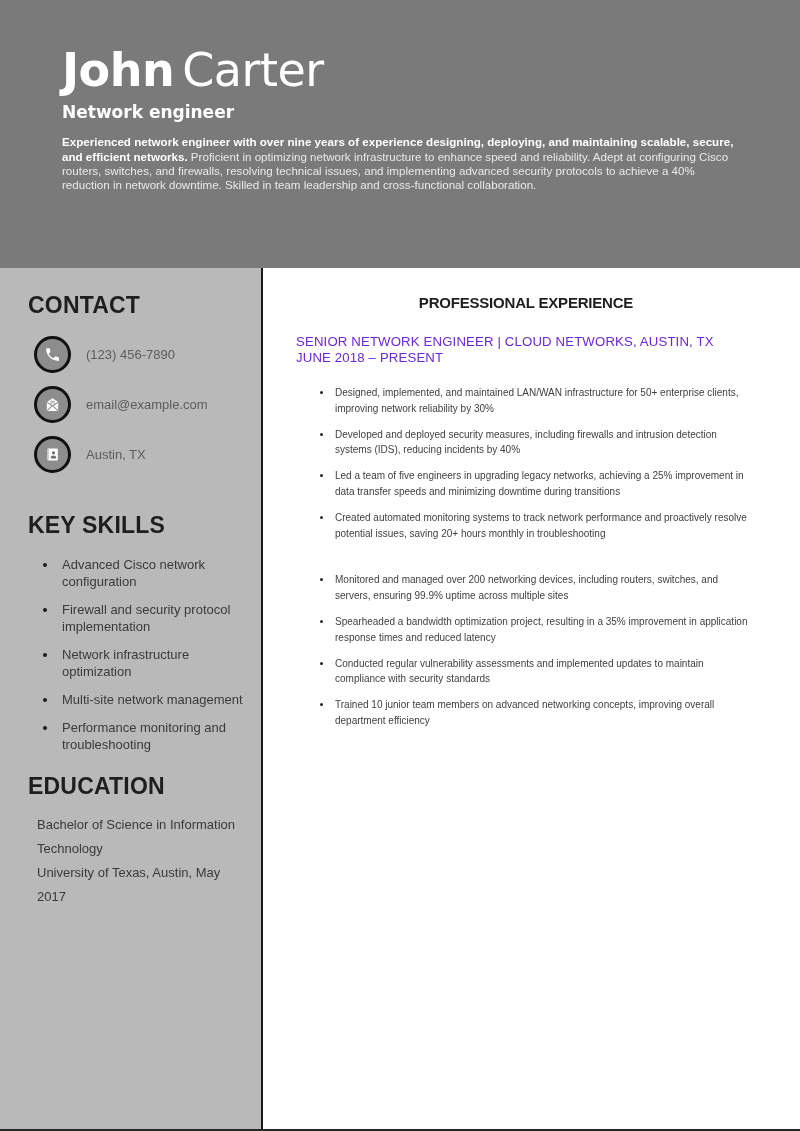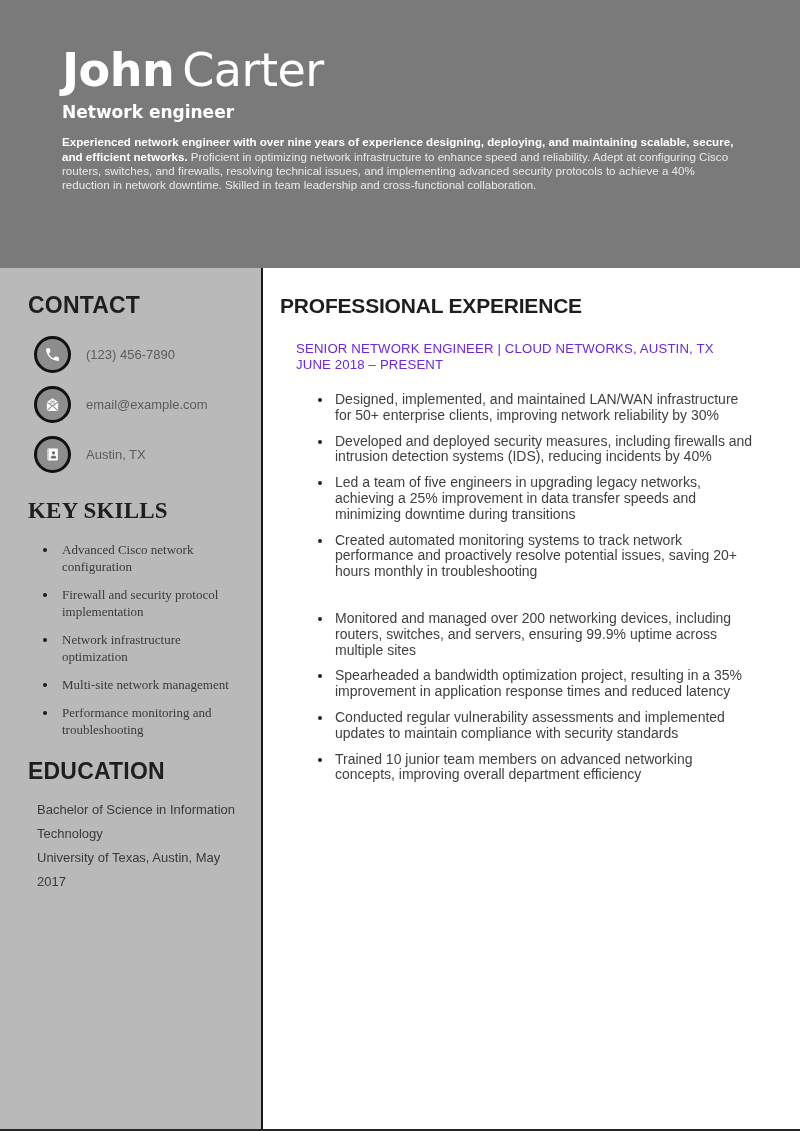--- a/index.html
+++ b/index.html
@@ -65,51 +65,52 @@
     border:3.5px solid var(--icon_ring, #111111);
     display:flex; align-items:center; justify-content:center;
     flex-shrink:0;
   }
   .icon-circle svg { width:17px; height:17px; display:block; }
   .contact-text {
     margin-left:15px;
     font-size:13px; color:var(--contact_text, #5c5c5c);
   }
 
-  .skills-section { margin-top:25px;font-family:Liberation Serif, serif; }
+  .skills-section { margin-top:39px; }
   .skills-list { margin-top:17px; padding-left:30px; list-style:disc outside; }
   .skills-list li {
     font-size:13px; line-height:17px; color:#3a3a3a;
     margin-bottom:11px; padding-left:4px;
   }
   .skills-list li::marker { color:#1c1c1c; }
 
   .education-section { margin-top:20px; }
   .education-body { margin-top:13px; margin-left:9px; width:202px; }
   .education-body p { font-size:13px; line-height:24px; color:#3a3a3a; }
 
   .main {
     flex:1; background:#ffffff;
     padding:26px 28px 0 17px;
   }
   .main-heading {
-    font-size:21px; font-weight:bold;
+    font-size:15px; font-weight:bold;
     color:var(--heading_color, #1e1e1e);
     letter-spacing:-0.2px;
+    text-align:center;
   }
   .jobs { margin-left:16px; }
   .job { margin-top:23px; }
   .job + .job { margin-top:31px; }
   .job-header { font-size:13.2px; line-height:16px; color:#6d28d9; letter-spacing:0.15px; }
   .job-bullets {
     margin-top:19px; padding-left:37px; width:457px;
     list-style:disc outside;
   }
   .job-bullets li {
-    font-size:14px; line-height:15.8px; color:#3f3f3f;
+    font-size:10px; line-height:15.8px; color:#3f3f3f;
     margin-bottom:10px; padding-left:2px;
   }
   .job-bullets li::marker { color:#222222; }
 </style>
 </head>
 <body>
 
 <div class="page">
 
   <div class="header">

